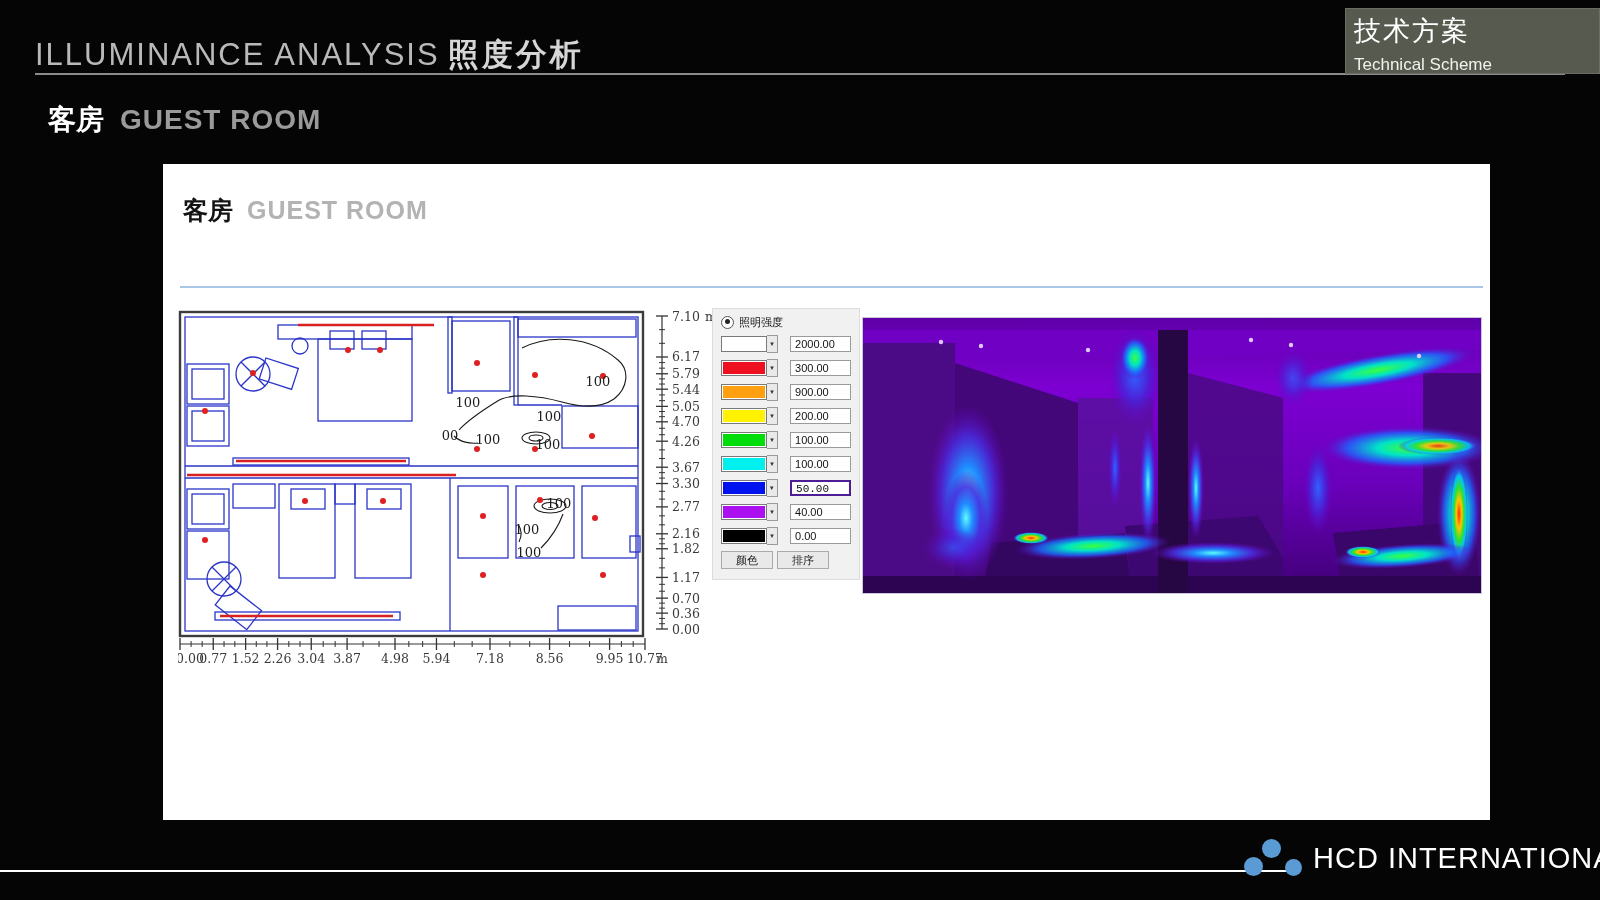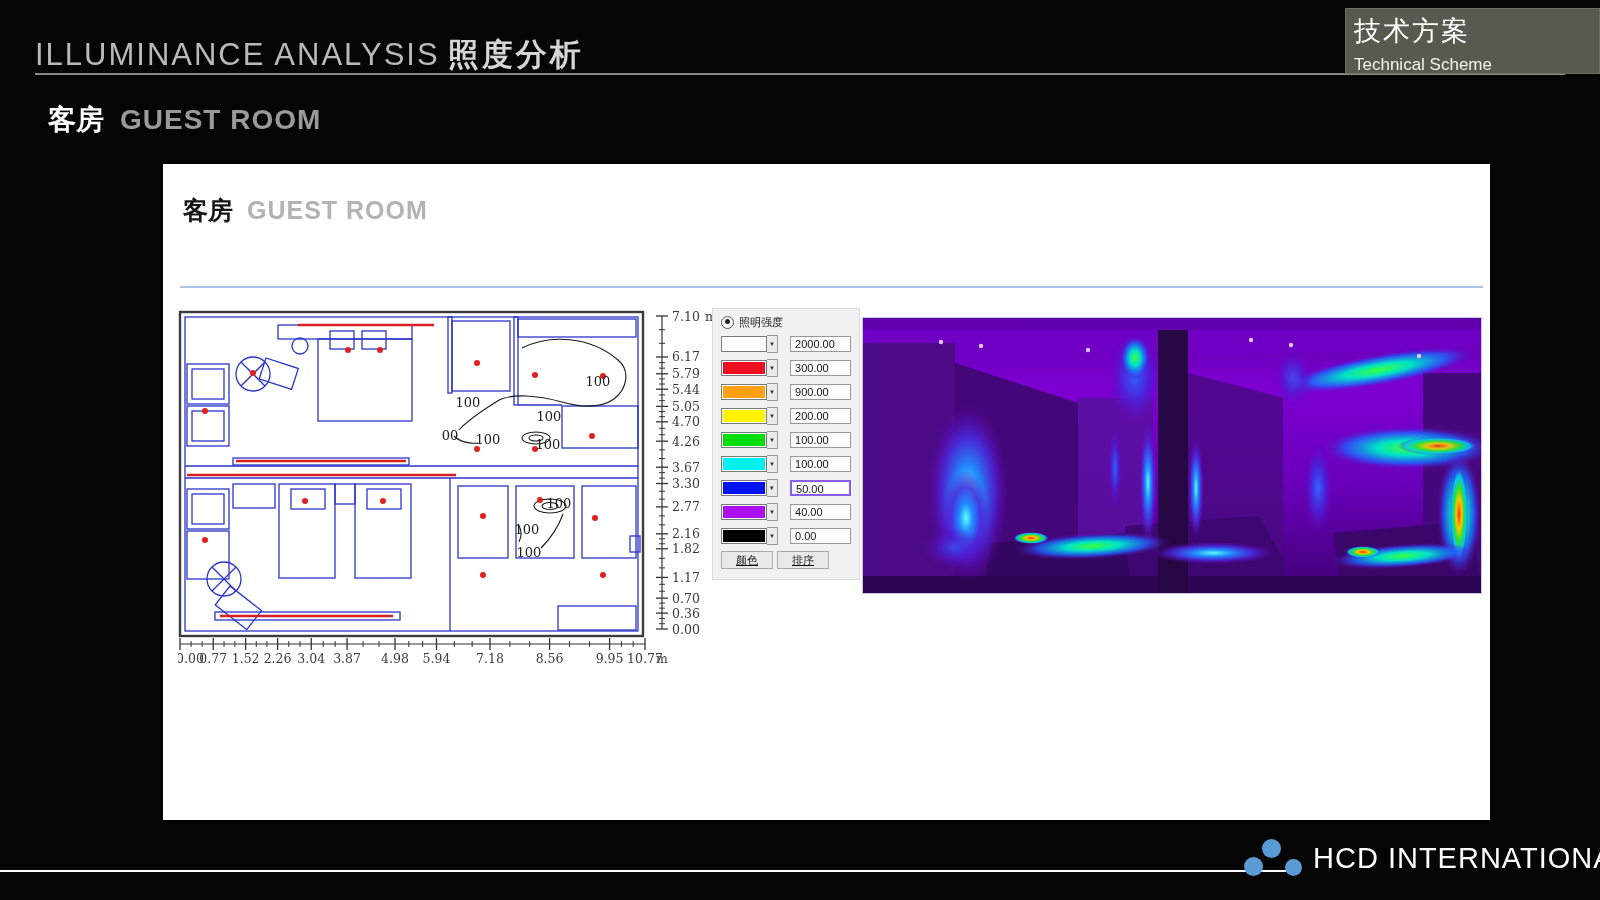--- a/index.html
+++ b/index.html
@@ -31,22 +31,22 @@
   .radio{width:11px;height:11px;border:1px solid #555;border-radius:50%;background:#fff;position:relative;flex:0 0 auto;}
   .radio::after{content:"";position:absolute;left:2.5px;top:2.5px;width:5px;height:5px;border-radius:50%;background:#222;}
   .legend-title{font-size:11px;color:#111;margin-left:5px;white-space:nowrap;}
   .lrow{display:flex;align-items:center;height:18px;margin-bottom:6px;}
   .swatch{width:48px;height:16px;border:1px solid #7a7a7a;background:#fff;padding:1px;box-sizing:border-box;display:block;}
   .swatch i{display:block;width:100%;height:100%;}
   .arr{width:11px;height:16px;border:1px solid #9a9a9a;border-left:none;background:#e9e9e9;
        font-size:6px;color:#333;display:flex;align-items:center;justify-content:center;}
   .val{margin-left:12px;width:64px;height:16px;border:1px solid #9a9a9a;background:#fff;
        font-size:11px;color:#111;padding:1px 0 0 4px;box-sizing:border-box;white-space:nowrap;overflow:hidden;}
-  .val.focus{border:2px solid #8b5cf6;}
-  .legend-btns{display:flex;margin-top:4px;text-decoration:underline;}
+  .val.focus{border:2px solid #4c1d95;font-family:Liberation Mono, monospace;}
+  .legend-btns{display:flex;margin-top:4px;}
   .legend-btns button{width:52px;height:18px;border:1px solid #aaa;background:#e9e9e9;font-size:11px;
        color:#222;padding:0;font-family:inherit;}
   .legend-btns button + button{margin-left:4px;}
   
   .render{position:absolute;left:862px;top:317px;border:1px solid #c8c8d8;}
   
   .foot-line{position:absolute;left:0;top:870px;width:1292px;height:2px;background:#fff;}
   .dot{position:absolute;border-radius:50%;}
   .brand{position:absolute;left:1313px;top:842px;font-size:29px;color:#fff;letter-spacing:1px;white-space:nowrap;}
 </style>

